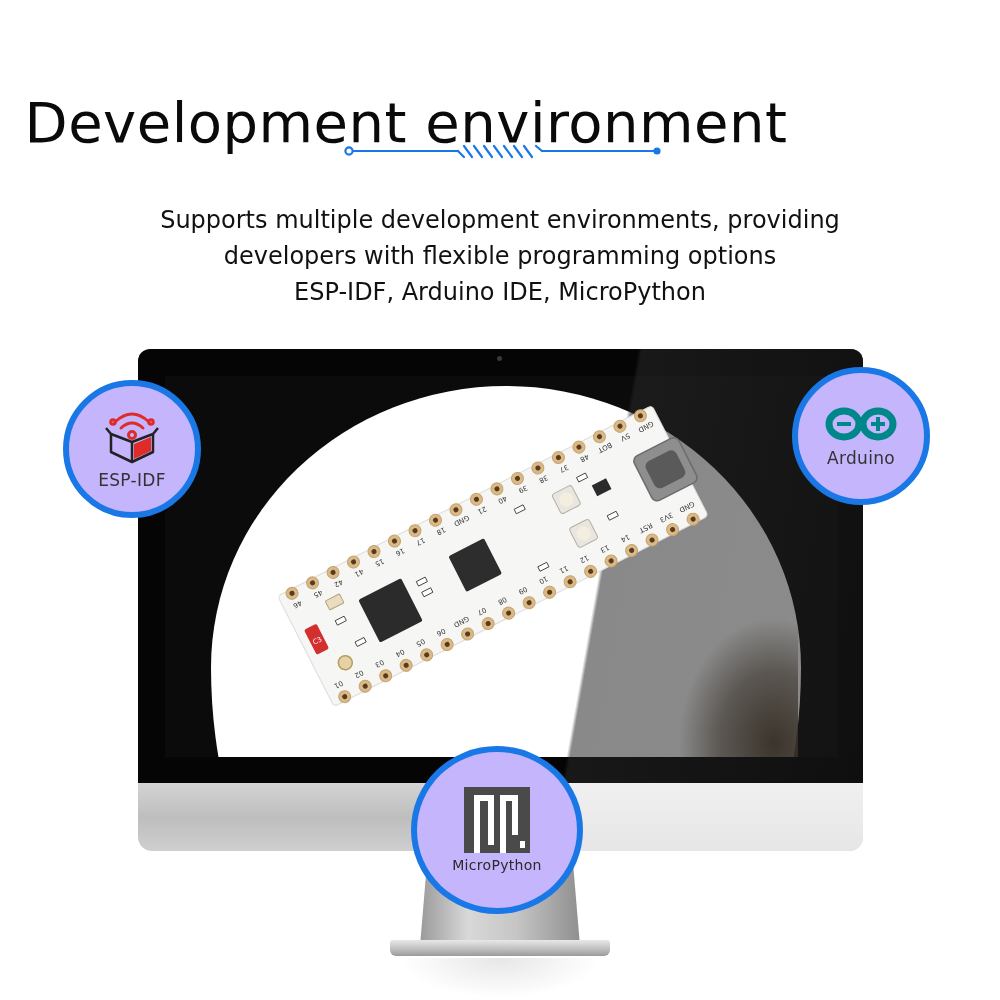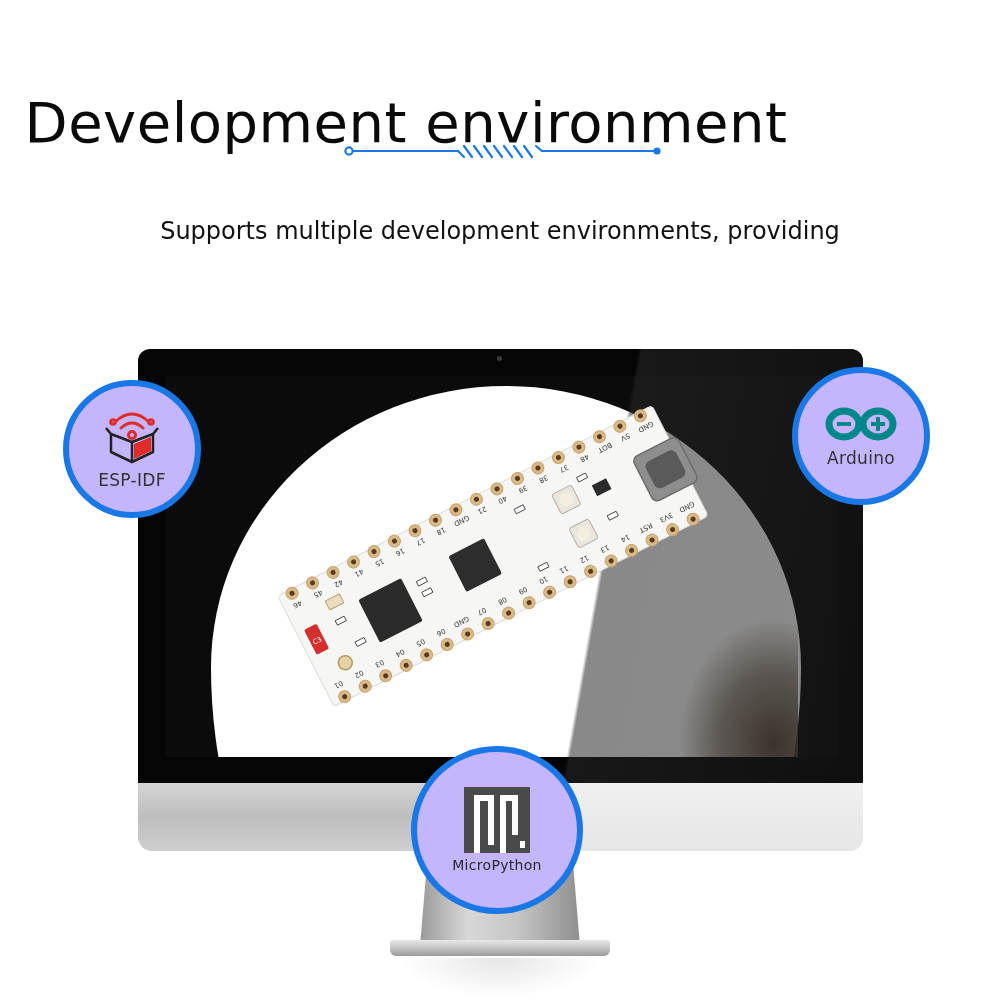--- a/index.html
+++ b/index.html
@@ -3,21 +3,21 @@
 <meta charset="utf-8">
 <style>
   html, body { margin:0; padding:0; }
   body { width:1000px; height:1000px; background:#ffffff; position:relative; overflow:hidden;
          font-family:"Liberation Sans","DejaVu Sans",sans-serif; color:#000; }
   .title { position:absolute; top:52px; left:0; width:812px; text-align:center;
            font-family:"DejaVu Sans",sans-serif; font-size:56px; font-weight:400; letter-spacing:0.5px; color:#0a0a0a; }
   .divider { position:absolute; top:140px; left:340px; width:322px; height:22px; }
   .subtitle { position:absolute; top:202px; left:0; width:1000px; text-align:center;
               font-family:"DejaVu Sans",sans-serif; font-size:24px; line-height:36px; color:#111; }
-  .subtitle div { white-space:nowrap;margin-top:11px; }
+  .subtitle div { white-space:nowrap; }
 
   
   .monitor { position:absolute; left:138px; top:349px; width:725px; height:502px; }
   .bezel { position:absolute; left:0; top:0; width:725px; height:434px; background:#050505;
            border-radius:12px 12px 0 0; }
   .bezel-glare { position:absolute; right:0; top:0; width:300px; height:434px;
                  background:linear-gradient(100deg, rgba(0,0,0,0) 0%, rgba(0,0,0,0) 20%, rgba(40,40,40,0.55) 21%, rgba(25,25,25,0.5) 100%);
                  border-radius:0 12px 0 0; }
   .camera { position:absolute; left:359px; top:7px; width:5px; height:5px; border-radius:50%; background:#3a3a3a; }
   .screen { position:absolute; left:27px; top:27px; width:673px; height:381px; background:#0b0b0b; overflow:hidden; }
@@ -69,20 +69,22 @@
     <line x1="174" y1="6" x2="182" y2="17"></line>
     <line x1="184" y1="6" x2="192" y2="17"></line>
     <line x1="196" y1="6" x2="202" y2="11"></line>
     <line x1="202" y1="11" x2="316" y2="11"></line>
   </g>
   <circle cx="317" cy="11" r="3.6" fill="#1a78e6"></circle>
 </svg>
 
 <div class="subtitle">
   <div>Supports multiple development environments, providing</div>
+  <div>developers with flexible programming options</div>
+  <div>ESP-IDF, Arduino IDE, MicroPython</div>
 </div>
 
 <div class="monitor">
   <div class="bezel">
     <div class="camera"></div>
     <div class="screen">
       <div class="screen-blob"></div>
       <div class="screen-shadow"></div>
     </div>
     <div class="bezel-glare"></div>

